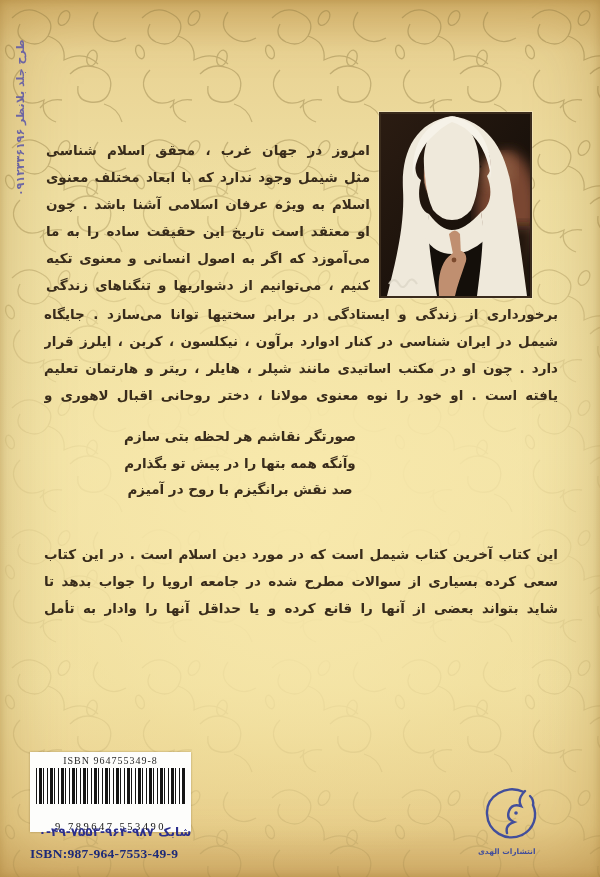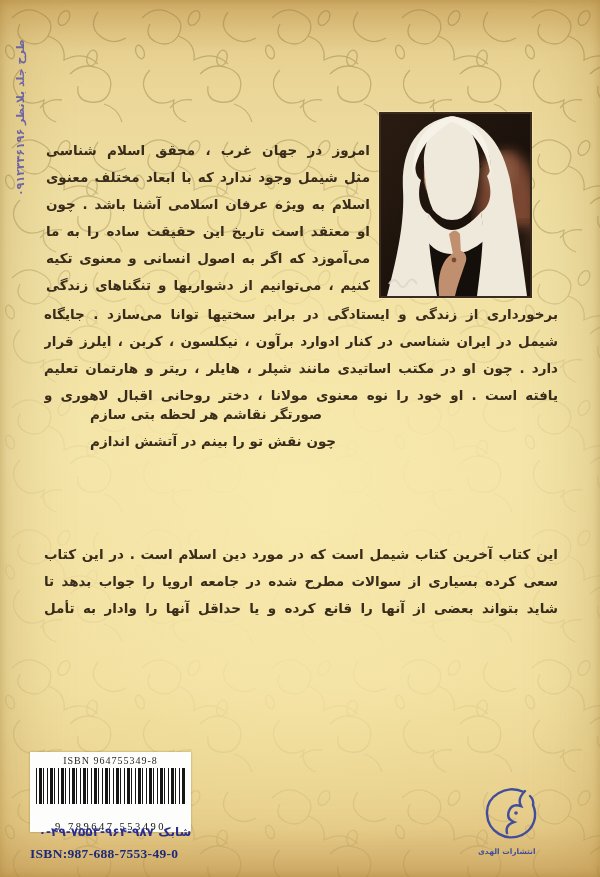--- a/index.html
+++ b/index.html
@@ -34,21 +34,21 @@
 
   .fa-par{
     position:absolute;direction:rtl;text-align:justify;
     font-weight:bold;color:#392c1b;font-size:13.5px;line-height:27px;
     letter-spacing:0;word-spacing:1px;
   }
   .p1{left:46px;top:137px;width:324px;height:166px;overflow:hidden;}
   .p2{left:44px;top:301px;width:514px;height:110px;overflow:hidden;}
   .p3{left:44px;top:541px;width:514px;height:84px;overflow:hidden;}
 
-  .poem{position:absolute;left:90px;top:401px;width:300px;direction:rtl;text-align:left;}
+  .poem{position:absolute;left:90px;top:423px;width:300px;direction:rtl;text-align:center;}
   .poem-line{font-weight:bold;color:#392c1b;font-size:13.5px;line-height:26.5px;white-space:nowrap;}
 
   .barcode-box{
     position:absolute;left:30px;top:752px;width:161px;height:80px;background:#fdfdfb;
     display:flex;flex-direction:column;align-items:center;box-shadow:0 0 2px rgba(80,60,20,.4);
   }
   .barcode-isbn-top{
     font-family:"Liberation Serif",serif;font-size:10px;letter-spacing:1px;
     color:#2a2a2a;margin-top:3px;
   }
@@ -171,33 +171,34 @@
 
         <path d="M8 170 q5 -8 10 0 q4 7 9 -2 q4 -6 9 2" stroke="#ddd7c8" stroke-width="2" fill="none" opacity="0.85"></path>
       </svg>
     </div>
 
     <div class="fa-par p1">امروز در جهان غرب ، محقق اسلام شناسی مثل شیمل وجود ندارد که با ابعاد مختلف معنوی اسلام به ویژه عرفان اسلامی آشنا باشد . چون او معتقد است تاریخ این حقیقت ساده را به ما می‌آموزد که اگر به اصول انسانی و معنوی تکیه کنیم ، می‌توانیم از دشواریها و تنگناهای زندگی بگذریم ، زیرا معنویت نیرویی است که از اعماق وجود ما سرچشمه می‌گیرد و ما را برای</div>
     <div class="fa-par p2">برخورداری از زندگی و ایستادگی در برابر سختیها توانا می‌سازد . جایگاه شیمل در ایران شناسی در کنار ادوارد برآون ، نیکلسون ، کربن ، ایلرز قرار دارد . چون او در مکتب اساتیدی مانند شپلر ، هایلر ، ریتر و هارتمان تعلیم یافته است . او خود را نوه معنوی مولانا ، دختر روحانی اقبال لاهوری و خواهر ترجمانی رکرت می‌داند و با مولانا نیز هم آواز است .</div>
 
     <div class="poem">
       <div class="poem-line">صورتگر نقاشم هر لحظه بتی سازم</div>
-      <div class="poem-line">چون نقش تو را بینم در آتشش اندازم</div>
+      <div class="poem-line">وآنگه همه بتها را در پیش تو بگذارم</div>
+      <div class="poem-line">صد نقش برانگیزم با روح در آمیزم</div>
     </div>
 
     <div class="fa-par p3">این کتاب آخرین کتاب شیمل است که در مورد دین اسلام است . در این کتاب سعی کرده بسیاری از سوالات مطرح شده در جامعه اروپا را جواب بدهد تا شاید بتواند بعضی از آنها را قانع کرده و یا حداقل آنها را وادار به تأمل بیشتر درباره آنها بکند .</div>
 
     <div class="barcode-box">
       <div class="barcode-isbn-top">ISBN 964755349-8</div>
       <div class="bars"></div>
       <div class="barcode-digits">9 789647 553490</div>
     </div>
 
     <div class="isbn-fa">شابک ۹۸۷-۹۶۴-۷۵۵۳-۴۹-۰</div>
-    <div class="isbn-en">ISBN:987-688-7553-49-0</div>
+    <div class="isbn-en">ISBN:987-964-7553-49-9</div>
 
     <div class="publisher">
       <svg width="66" height="56" viewBox="0 0 66 56" aria-hidden="true">
         <g fill="none" stroke="#424e9b" stroke-width="2.4" stroke-linecap="round">
           <path d="M46 6 C28 -2 8 10 9 28 C10 46 28 56 44 49"></path>
           <path d="M44 49 C56 43 60 30 55 19"></path>
           <path d="M47 5 q-8 8 -4 15 q-9 -3 -12 5 q-3 8 5 11 q-9 3 -7 11"></path>
           <path d="M52 10 q4 4 3 9"></path>
         </g>
         <circle cx="38" cy="27" r="1.8" fill="#424e9b"></circle>

